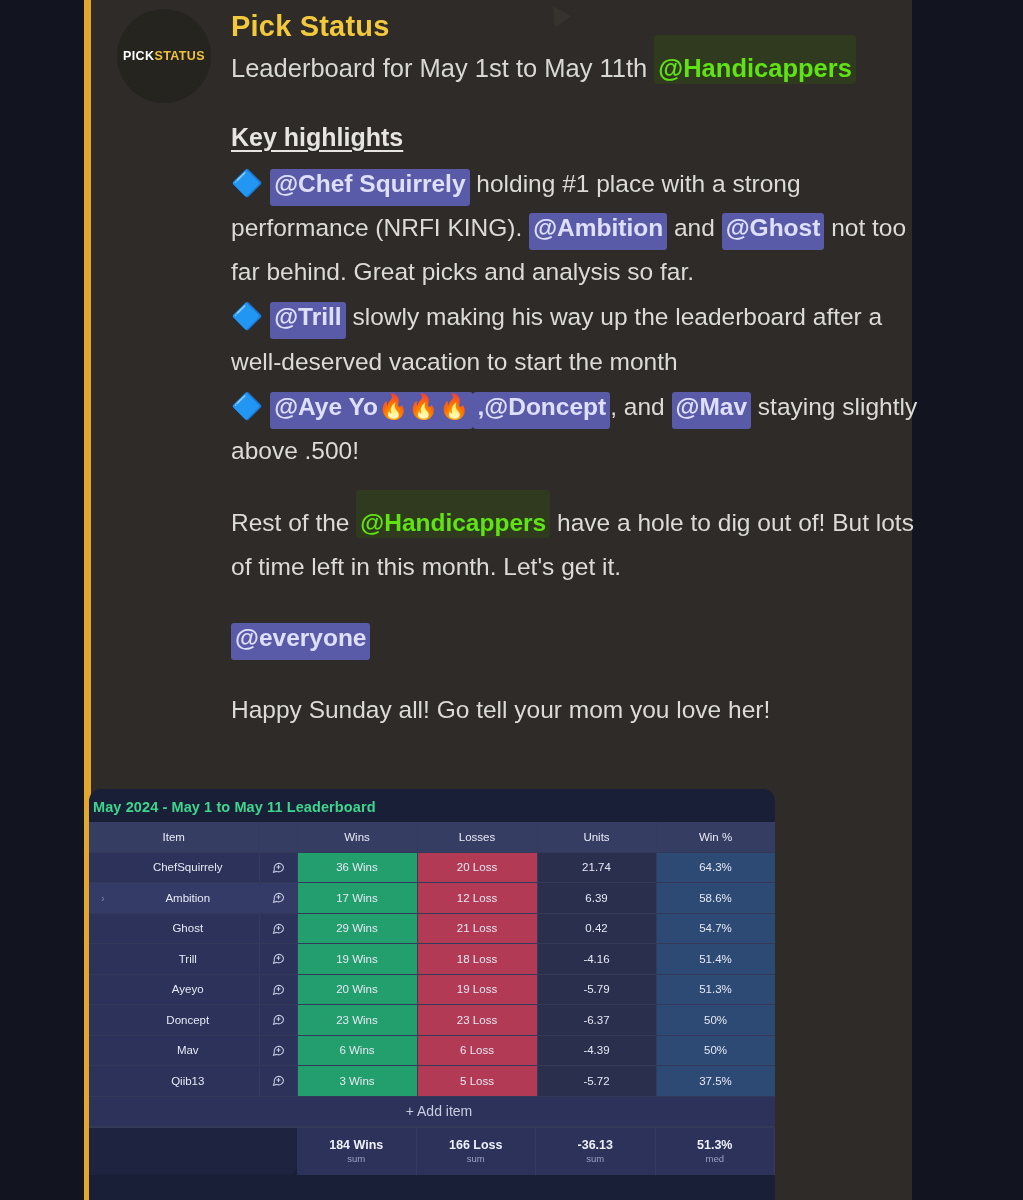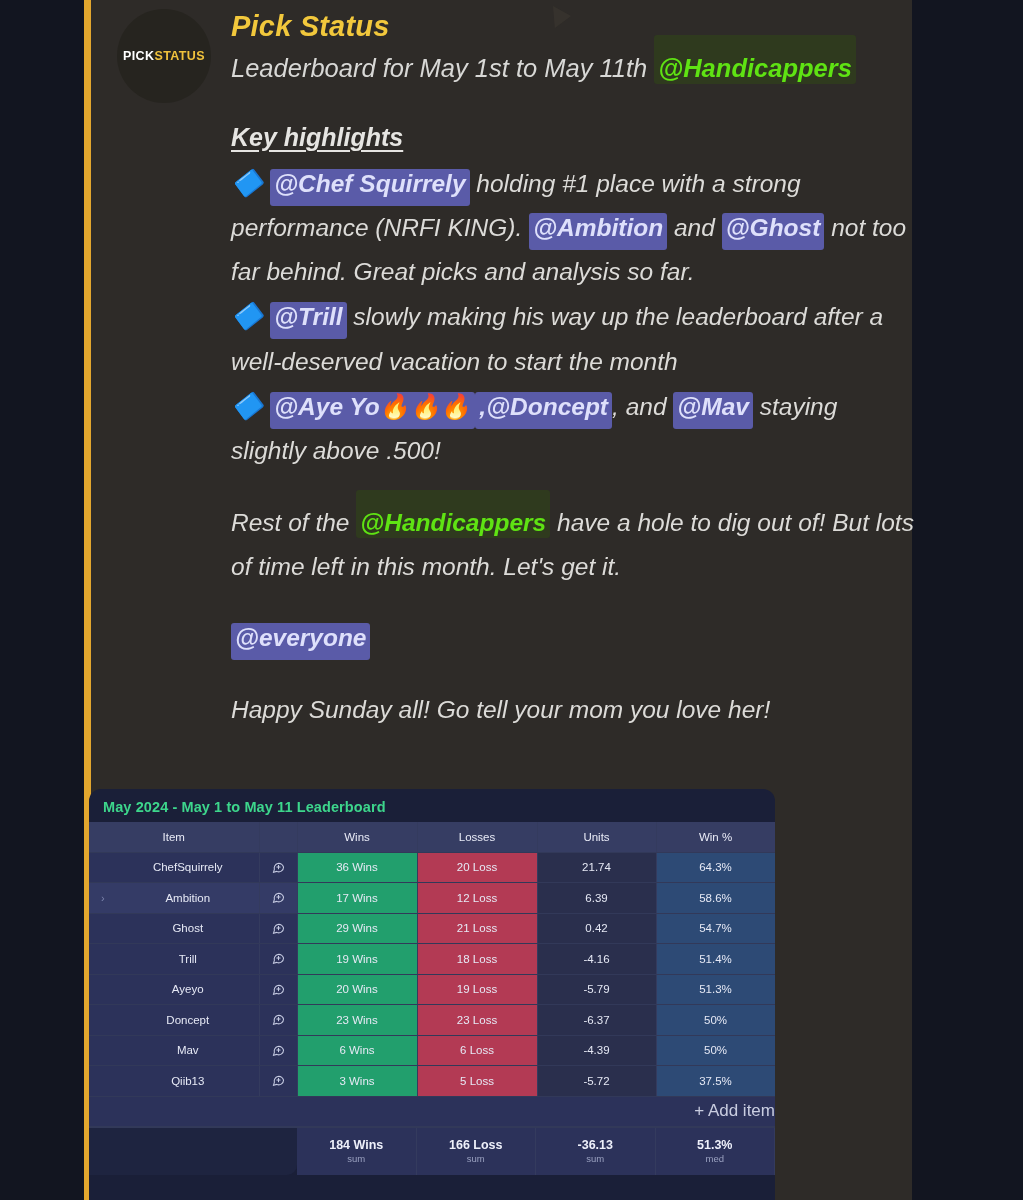--- a/index.html
+++ b/index.html
@@ -31,21 +31,20 @@
     font-size:12.5px; font-weight:bold; letter-spacing:.4px;
     white-space:nowrap;
   }
   .avatar-txt .w { color:#ffffff; }
   .avatar-txt .y { color:#f0c23c; }
 
   
   .body {
     position:absolute; left:140px; top:8px; right:13px;
     width:688px;
-    font-style:italic;
   }
   .title {
     color:#f2c83c; font-size:29px; font-weight:bold;
     letter-spacing:.2px; line-height:1.25;
   }
   .subtitle {
     color:#d8d8d6; font-size:25.5px; line-height:1.45; margin-top:6px;
     white-space:nowrap;
   }
   .para {
@@ -72,21 +71,21 @@
   
   .board {
     position:absolute; left:89px; top:789px;
     width:686px; height:420px;
     background:#1a1f38;
     border-radius:12px 12px 0 0;
     overflow:hidden;
   }
   .board-title {
     color:#3dd68c; font-size:14.5px; font-weight:bold;
-    padding:10px 0 7px 14px; letter-spacing:.1px;
+    padding:10px 0 7px 4px; letter-spacing:.1px;
   }
   table.lb { width:100%; border-collapse:collapse; table-layout:fixed; }
   table.lb th, table.lb td {
     font-size:11.5px; color:#e6e9f5; text-align:center;
     height:30.5px; border-right:1px solid #343b5e;
     border-bottom:1px solid #323959;
   }
   table.lb th {
     background:#363d63; font-weight:normal;
     font-size:11.5px; color:#e9ebf7; height:30px;
@@ -111,22 +110,22 @@
   td.icon { background:#2c325a; }
   td.icon.hov { background:#343b66; }
   td.wins  { background:#229f6d; }
   td.loss  { background:#b33a54; }
   td.units { background:#2a2f4d; }
   td.pct   { background:#2d4a75; }
 
   .bubble-icon { display:inline-block; vertical-align:middle; }
 
   tr.add td {
-    background:#2c325a; text-align:right; padding-left:14px;
-    color:#c9cde0; font-size:17px; height:30px;
+    background:#2c325a; text-align:center; padding-left:14px;
+    color:#c9cde0; font-size:14px; height:30px;
     border-right:none;
   }
 
   
   .foot {
     display:flex; width:100%;
     background:#1a1f38; height:48px;
     border-top:1px solid #323959;
   }
   .foot .blank {

